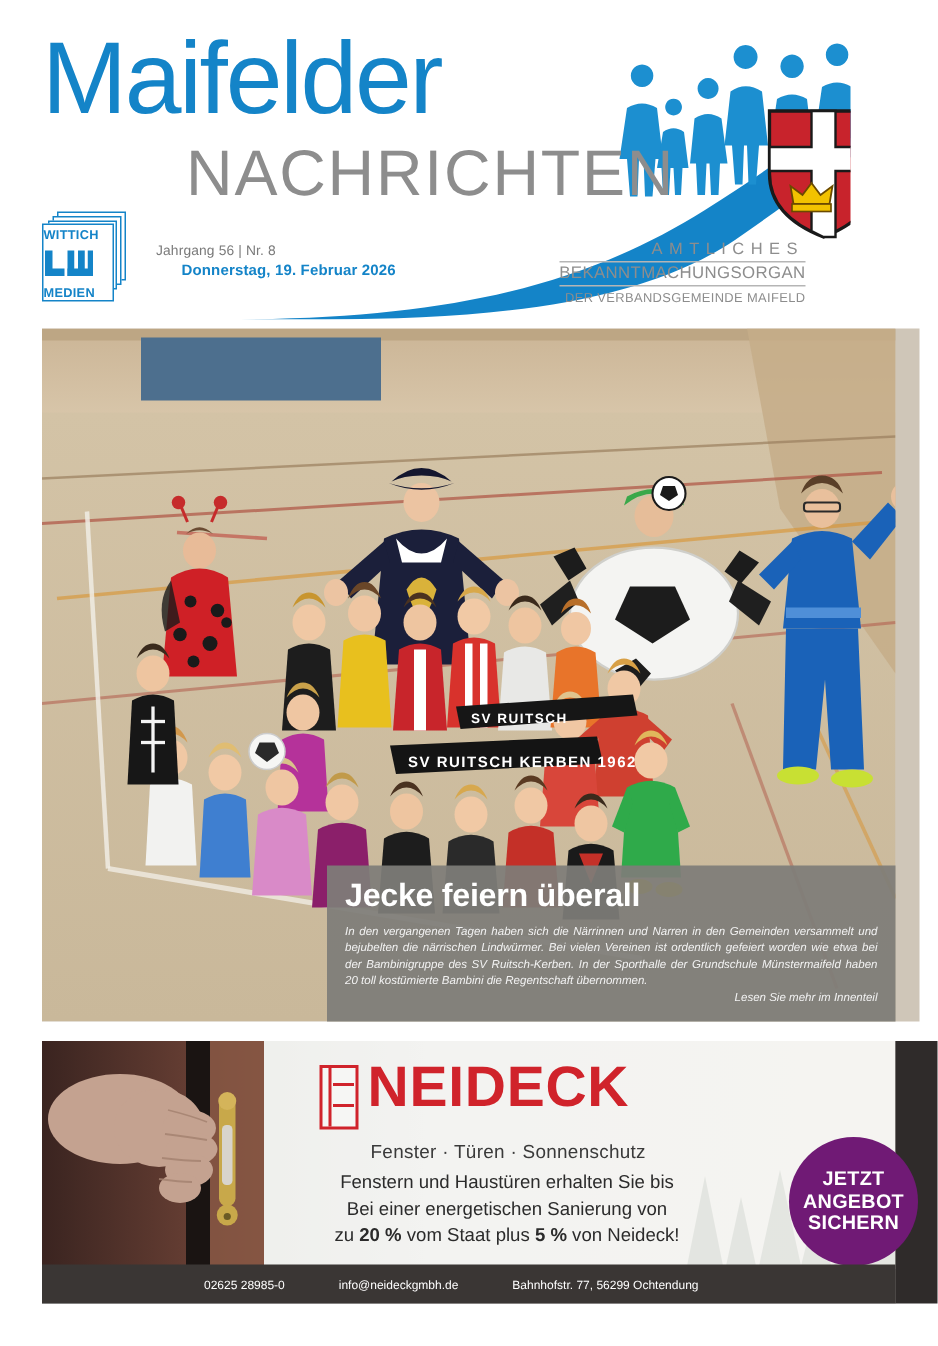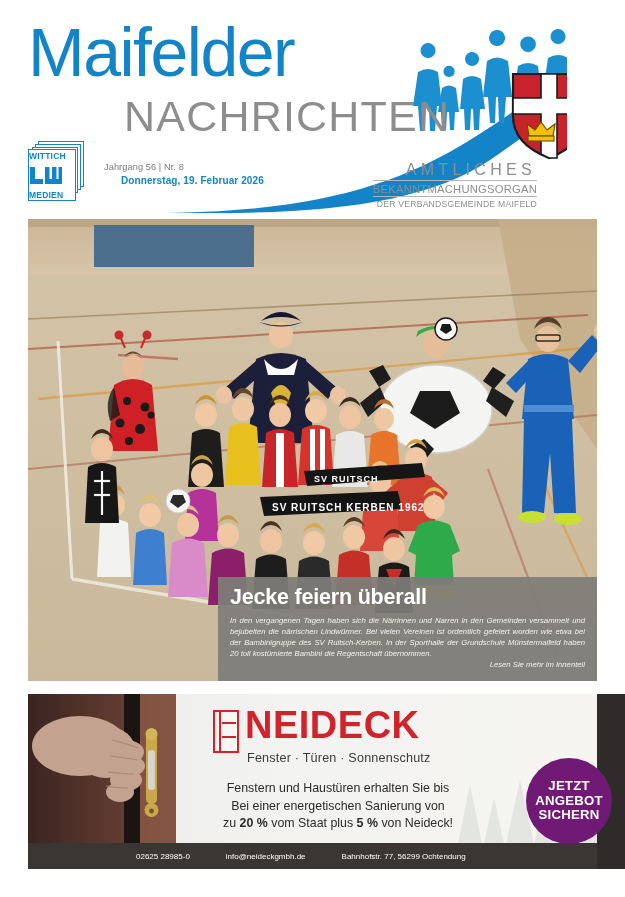--- a/index.html
+++ b/index.html
@@ -89,41 +89,42 @@
   }
 
   
   .official {
     position: absolute;
     right: 30px; top: 160px;
     text-align: right;
     color: #8d8d8d;
   }
   .official-l1 {
-    font-size: 16px; letter-spacing: 4.3px; line-height: 1.25;
+    font-size: 11px; letter-spacing: 4.3px; line-height: 1.25;
     padding-right: 1px;
   }
   .official-l2 {
     font-size: 11.2px; letter-spacing: 0.25px; line-height: 1.25;
     border-top: 1px solid #b5b5b5;
     border-bottom: 1px solid #b5b5b5;
     padding: 0.5px 0 0.5px 0;
   }
   .official-l3 {
     font-size: 8.6px; letter-spacing: 0.25px; line-height: 1.4;
     padding-top: 1px;
   }
 
   
   .hero {
     position: absolute;
     left: 28px; top: 219px;
     width: 569px; height: 462px;
     overflow: hidden;
     background: #cfc6b8;
+    padding-left: 16px;
   }
   .hero-photo { position: absolute; left: 0; top: 0; width: 569px; height: 462px; }
 
   .caption-box {
     position: absolute;
     left: 218px; top: 577px;
     width: 379px; height: 104px;
     background: rgba(126,125,121,0.93);
     box-sizing: border-box;
     padding: 9px 12px 6px 12px;
@@ -186,21 +187,21 @@
     position: absolute; left: 6.5px; right: 1px;
     height: 2px; background: #d0232b; display: block;
   }
   .ad-brandwrap { display: flex; flex-direction: column; }
   .ad-brand {
     font-size: 38px; font-weight: 700; color: #d0232b;
     letter-spacing: 0.5px; line-height: 0.92;
   }
   .ad-tagline {
     font-size: 12.6px; color: #3a3a3a; letter-spacing: 0.2px;
-    line-height: 1; margin-top: 9px; padding-left: 2px;
+    line-height: 1; margin-top: 19px; padding-left: 2px;
   }
 
   .ad-copy {
     position: absolute;
     left: 150px; top: 86px;
     width: 320px;
     text-align: center;
     color: #2b2b2b;
     font-size: 12.4px;
     line-height: 1.42;

